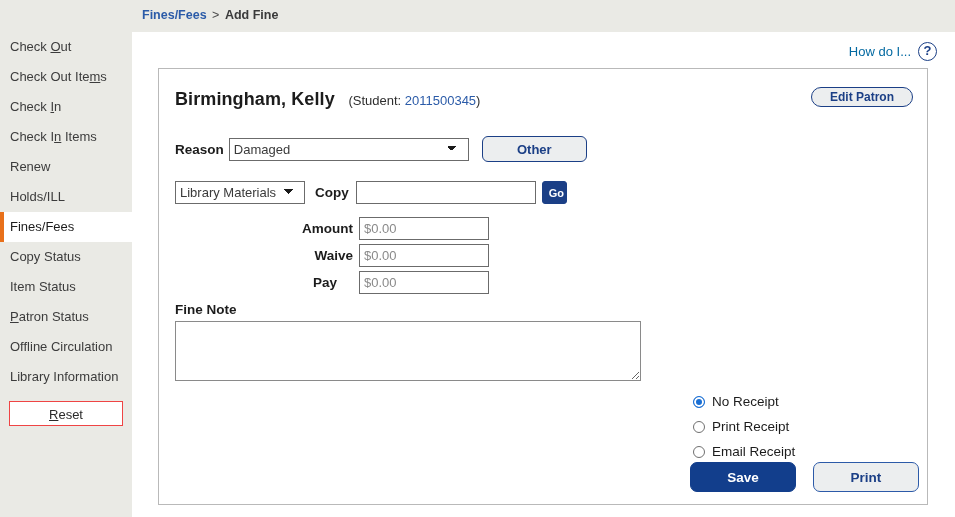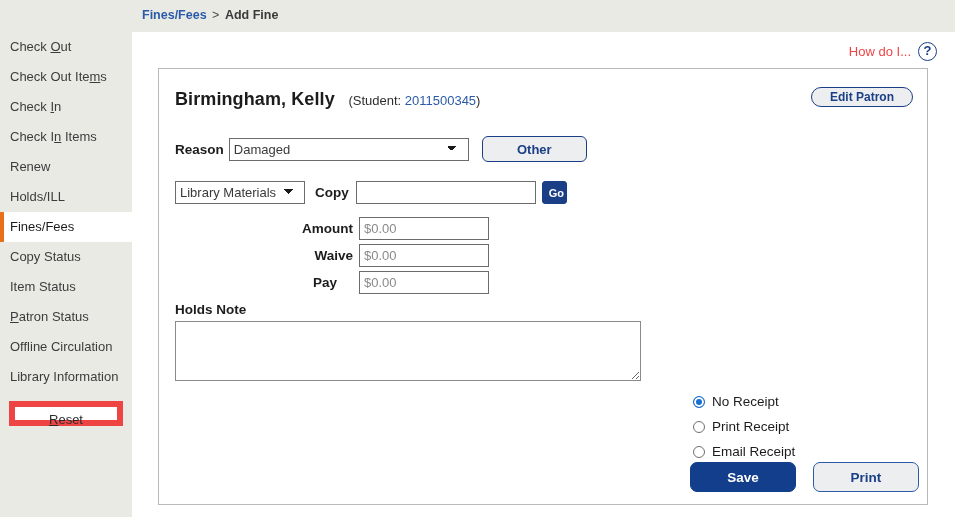--- a/index.html
+++ b/index.html
@@ -79,21 +79,21 @@
   .nav-item .ak { text-decoration: underline; }
 
   #reset-button {
     display: block;
     margin: 9px auto 0 auto;
     width: 114px;
     height: 25px;
     line-height: 23px;
     text-align: center;
     background: #ffffff;
-    border: 6px solid #ef4444;
+    border: 1px solid #ef4444;
     font-family: "Liberation Sans", sans-serif;
     font-size: 13px;
     color: #2b2b2b;
     cursor: pointer;
     box-sizing: border-box;
   }
   #reset-button .ak { text-decoration: underline; }
 
   
   #main {
@@ -105,21 +105,21 @@
 
   #help-row {
     position: absolute;
     right: 18px; top: 10px;
     display: flex;
     align-items: center;
     gap: 7px;
   }
   #help-label {
     font-size: 13px;
-    color: #ef4444;
+    color: #0369a1;
     cursor: pointer;
   }
   #help-icon {
     width: 19px; height: 19px;
     border: 1.6px solid #1b3f86;
     border-radius: 50%;
     color: #1b3f86;
     font-size: 13px;
     font-weight: bold;
     line-height: 16px;
@@ -415,21 +415,21 @@
     <div class="money-row" id="row-waive">
       <span class="form-label">Waive</span>
       <input class="ui-input" type="text" value="$0.00" style="">
     </div>
 
     <div class="money-row" id="row-pay">
       <span class="form-label">Pay</span>
       <input class="ui-input" type="text" value="$0.00" style="">
     </div>
 
-    <span class="form-label" id="fine-note-label">Holds Note</span>
+    <span class="form-label" id="fine-note-label">Fine Note</span>
     <textarea class="ui-textarea" id="fine-note-textarea" style=""></textarea>
 
     <div id="receipt-group">
         <div class="radio-row selected">
           <span class="dot"></span>
           <span class="radio-label">No Receipt</span>
         </div>
         <div class="radio-row">
           <span class="dot"></span>
           <span class="radio-label">Print Receipt</span>

